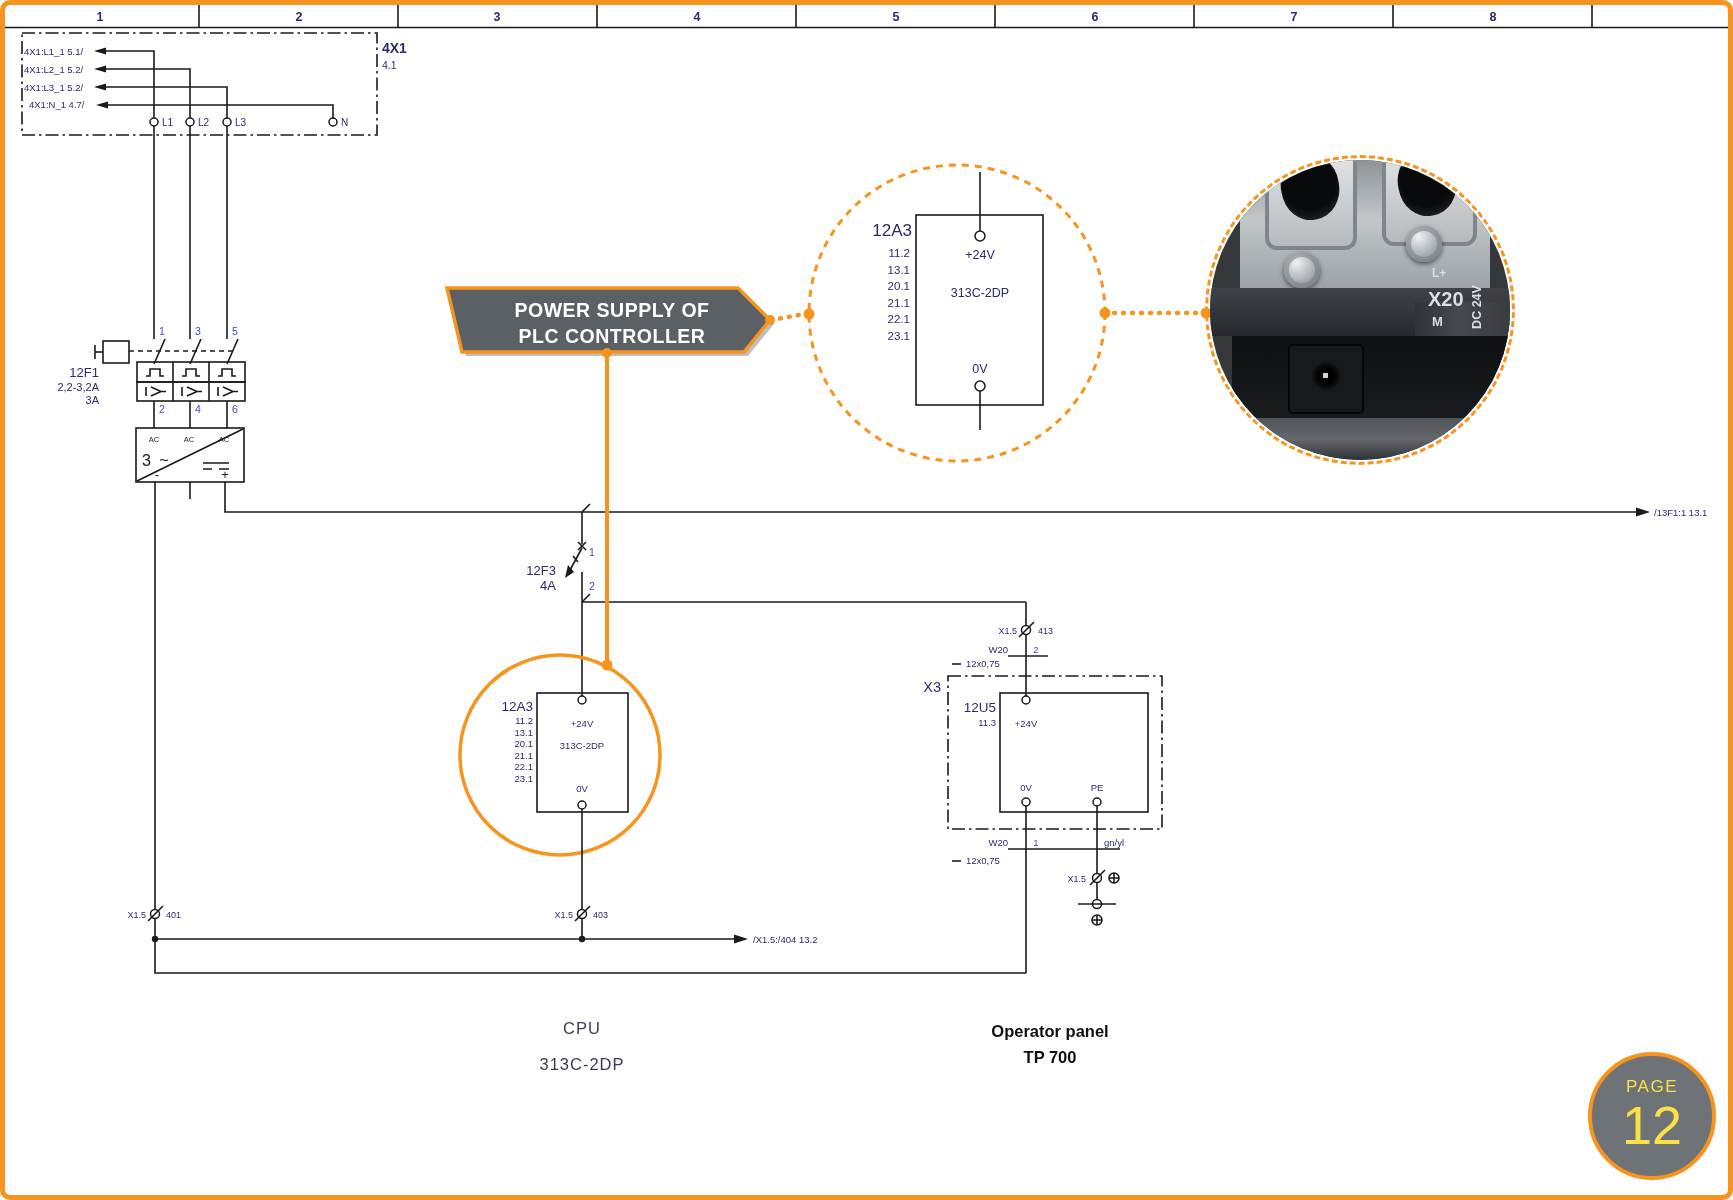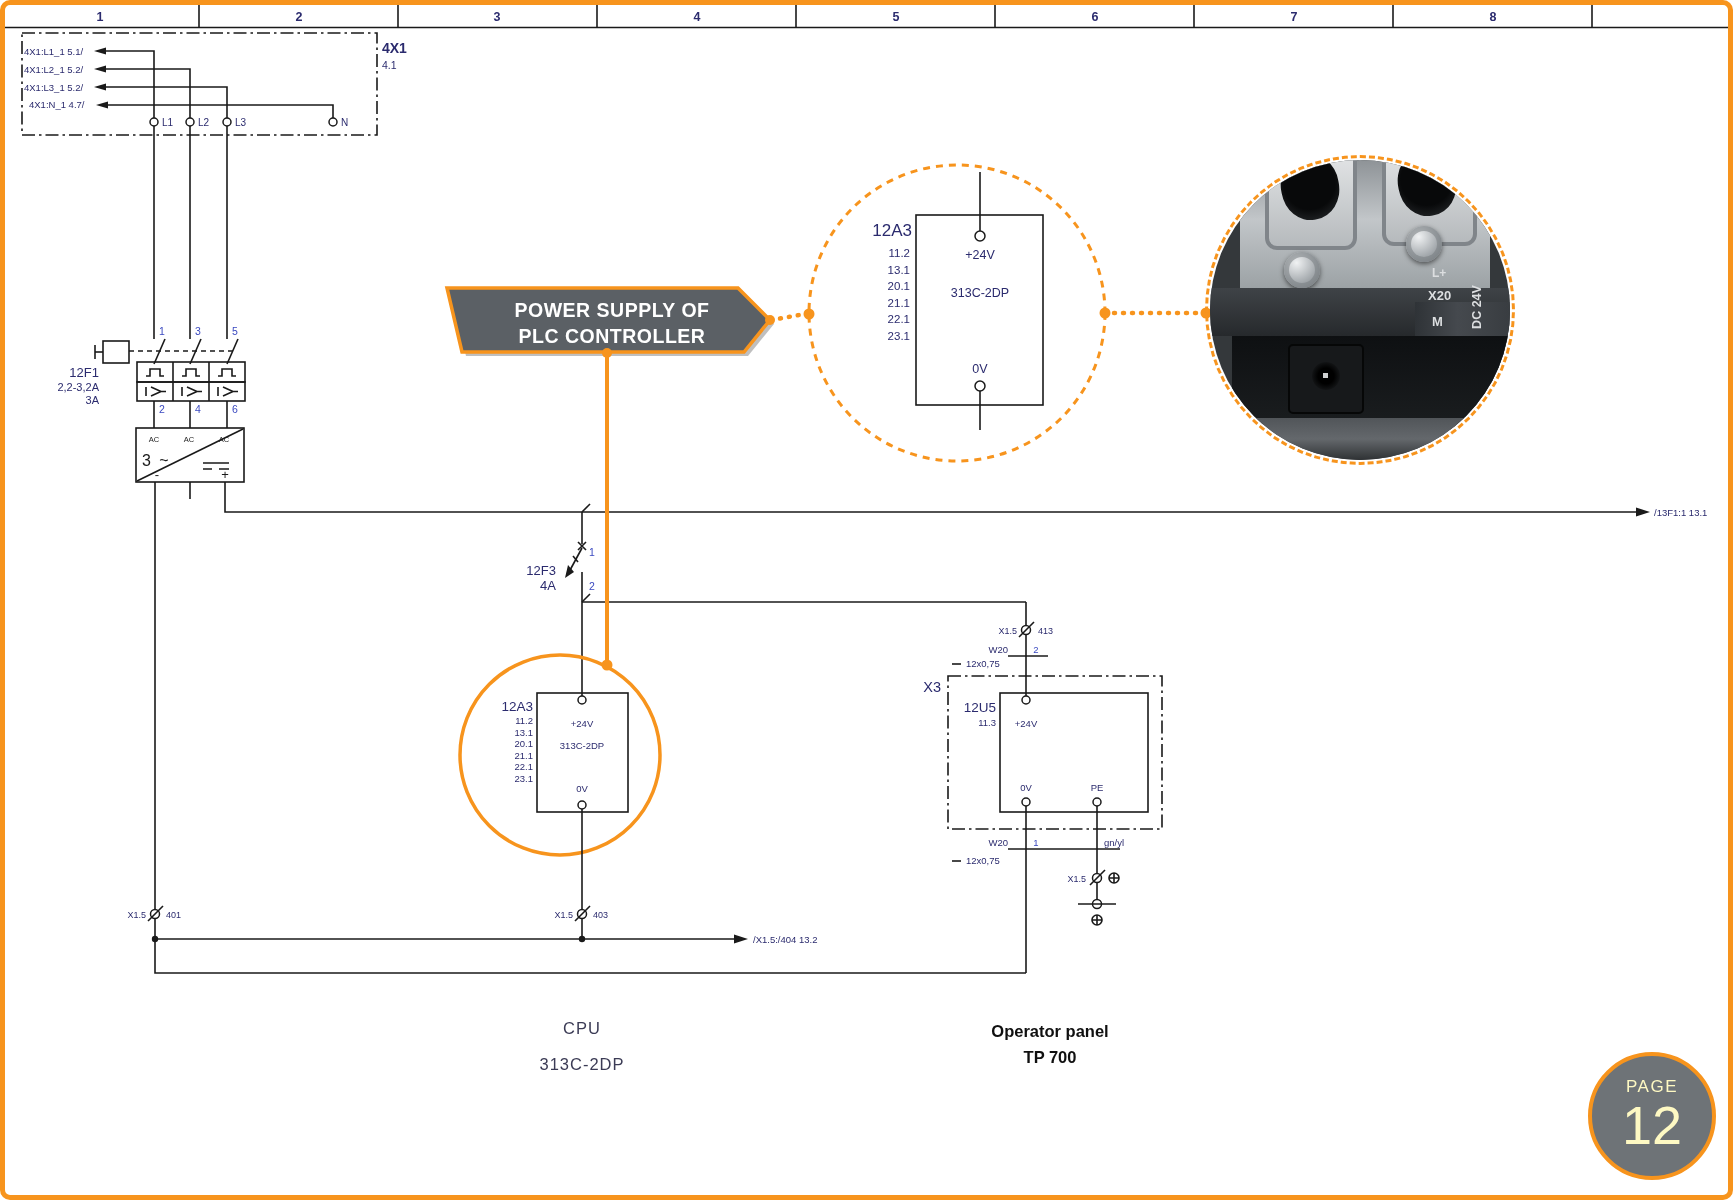--- a/index.html
+++ b/index.html
@@ -44,27 +44,27 @@
   .ph-screw1 { left:74px; top:92px; } .ph-screw2 { left:196px; top:66px; }
   .ph-face   { left:0; top:128px; width:300px; height:48px; background:linear-gradient(180deg,#3f4347,#26292c); }
   .ph-recess { left:22px; top:176px; width:278px; height:88px; background:linear-gradient(180deg,#0e1012,#1a1d1f); }
   .ph-plug   { left:78px; top:184px; width:72px; height:66px; background:#17191b; border:2px solid #060707; border-radius:5px; }
   .ph-plughole { left:22px; top:16px; width:28px; height:28px; border-radius:50%; background:radial-gradient(#000 40%, #24272a); }
   .ph-plugdot  { left:33px; top:27px; width:5px; height:5px; background:#cfd1d2; }
   .ph-panel  { left:205px; top:142px; width:95px; height:128px; background:linear-gradient(90deg,#2f3337,#45494e 45%,#393d41); }
   .ph-bottom { left:0; top:258px; width:300px; height:42px; background:linear-gradient(180deg,#515559,#64686c 50%,#2f3234); }
   .ph-txt { color:#dcdee0; font-weight:bold; }
   .ph-lplus { left:222px; top:106px; font-size:12px; }
-  .ph-x20   { left:218px; top:128px; font-size:13px; }
+  .ph-x20   { left:218px; top:128px; font-size:20px; }
   .ph-m     { left:222px; top:154px; font-size:13px; }
   .ph-dc    { left:236px; top:139px; width:64px; height:16px; font-size:12.5px; text-align:center;
               transform:rotate(-90deg); }
   
   .badge { position:absolute; left:1588px; top:1052px; width:128px; height:128px; border-radius:50%;
-           background:#6E7377; border:4px solid #F7941D; box-sizing:border-box; color:#fef9c3;
+           background:#6E7377; border:4px solid #F7941D; box-sizing:border-box; color:#fde047;
            text-align:center; z-index:20; }
   .badge-label { margin-top:21px; font-size:17px; letter-spacing:1.5px; }
   .badge-num   { font-size:54px; line-height:1.05; }
 </style>
 </head>
 <body>
 
 <div class="page">
 
   <svg width="1733" height="1200" viewBox="0 0 1733 1200" style="position:absolute;left:0;top:0;">

